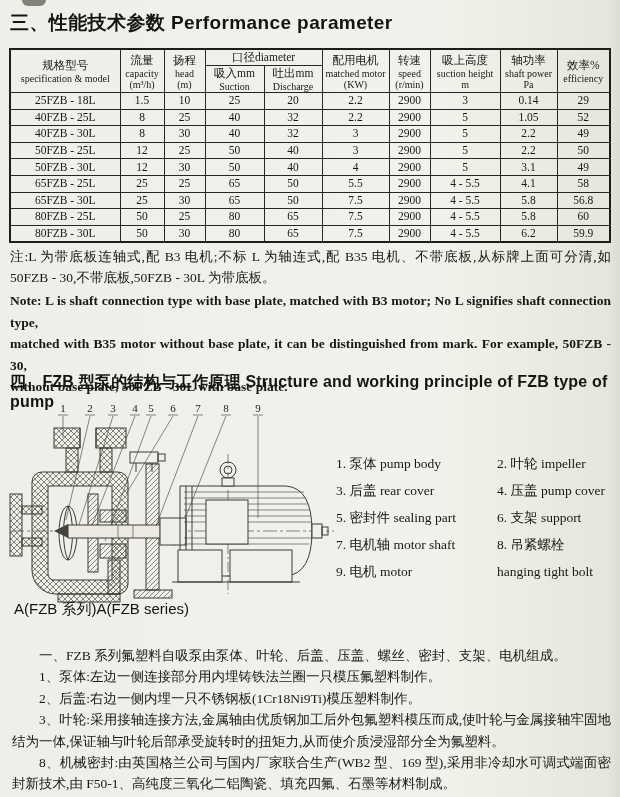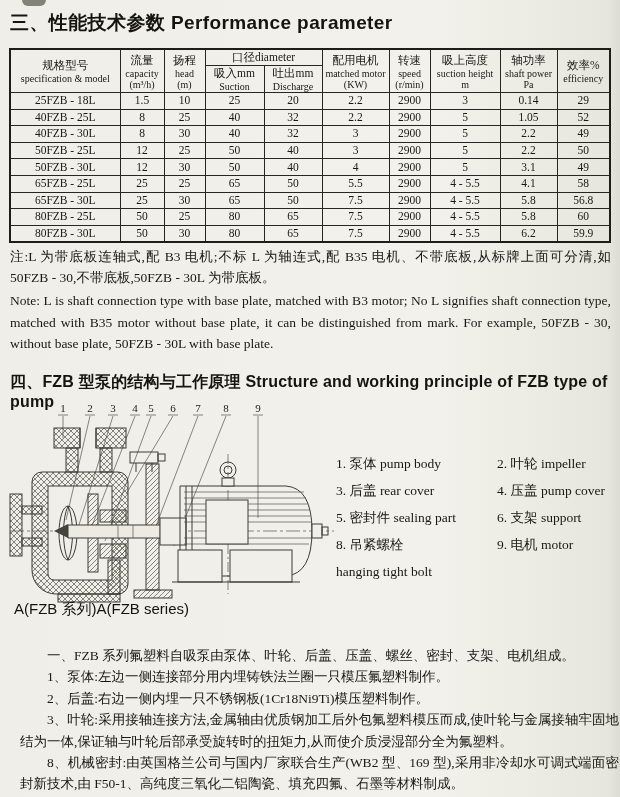--- a/index.html
+++ b/index.html
@@ -23,36 +23,36 @@
     vertical-align:middle; font-weight:normal; }
   .perf { border:2px solid #1d1d19;padding-left:41px; }
   .h-cn { display:block; font-size:11.5px; line-height:15px; }
   .h-en { display:block; font-size:10px; line-height:11px; }
   .perf td { font-size:11.5px; height:15.6px; line-height:13px; }
 
   .note-cn { position:absolute; left:10px; top:246px; width:601px;
     font-size:13.5px; line-height:21px; }
   .note-cn .l0 { text-align:justify; text-align-last:justify; }
   .note-en { position:absolute; left:10px; top:290px; width:601px;
-    font-size:13.5px; line-height:21.5px; }
+    font-size:13.5px; line-height:21.5px;font-weight:bold; }
   .note-en .just { text-align:justify; text-align-last:justify; }
 
   .fig { position:absolute; left:8px; top:398px; }
   .fig .ln { stroke:#3c3c36; fill:none; stroke-width:1; }
   .fig .thin { stroke:#55554e; fill:none; stroke-width:.7; }
   .fig text { font:11px "Liberation Serif", serif; fill:#22221e; }
 
   .parts { position:absolute; left:336px; top:456px; width:282px;
     display:grid; grid-template-columns:150px 1fr; column-gap:2px; row-gap:5px;
     font-size:13.5px; line-height:16px;gap:11px; }
 
   .aheading { position:absolute; left:14px; top:600px; margin:0;
     font-family:"Liberation Sans", sans-serif; font-weight:500; font-size:15px; color:#14140f; }
   .paras { position:absolute; left:12px; top:645px; width:599px;
-    font-size:13.5px; line-height:21.4px;margin-left:8px; }
+    font-size:13.5px; line-height:21.4px; }
   .paras p { margin:0; text-indent:2em; text-align:justify; }
 </style>
 </head>
 <body>
 
 <div class="page">
   <div class="smudge"></div>
 
   <h2 class="sec-title title3">三、性能技术参数 Performance parameter</h2>
 
@@ -354,20 +354,21 @@
     </g>
   </svg>
 
   <div class="parts">
     <span>1. 泵体 pump body</span>
     <span>2. 叶轮 impeller</span>
     <span>3. 后盖 rear cover</span>
     <span>4. 压盖 pump cover</span>
     <span>5. 密封件 sealing part</span>
     <span>6. 支架 support</span>
+    <span>7. 电机轴 motor shaft</span>
     <span>8. 吊紧螺栓</span>
     <span>9. 电机 motor</span>
     <span>hanging tight bolt</span>
   </div>
 
   <h2 class="aheading">A(FZB 系列)A(FZB series)</h2>
 
   <div class="paras">
     <p>一、FZB 系列氟塑料自吸泵由泵体、叶轮、后盖、压盖、螺丝、密封、支架、电机组成。</p>
     <p>1、泵体:左边一侧连接部分用内埋铸铁法兰圈一只模压氟塑料制作。</p>

